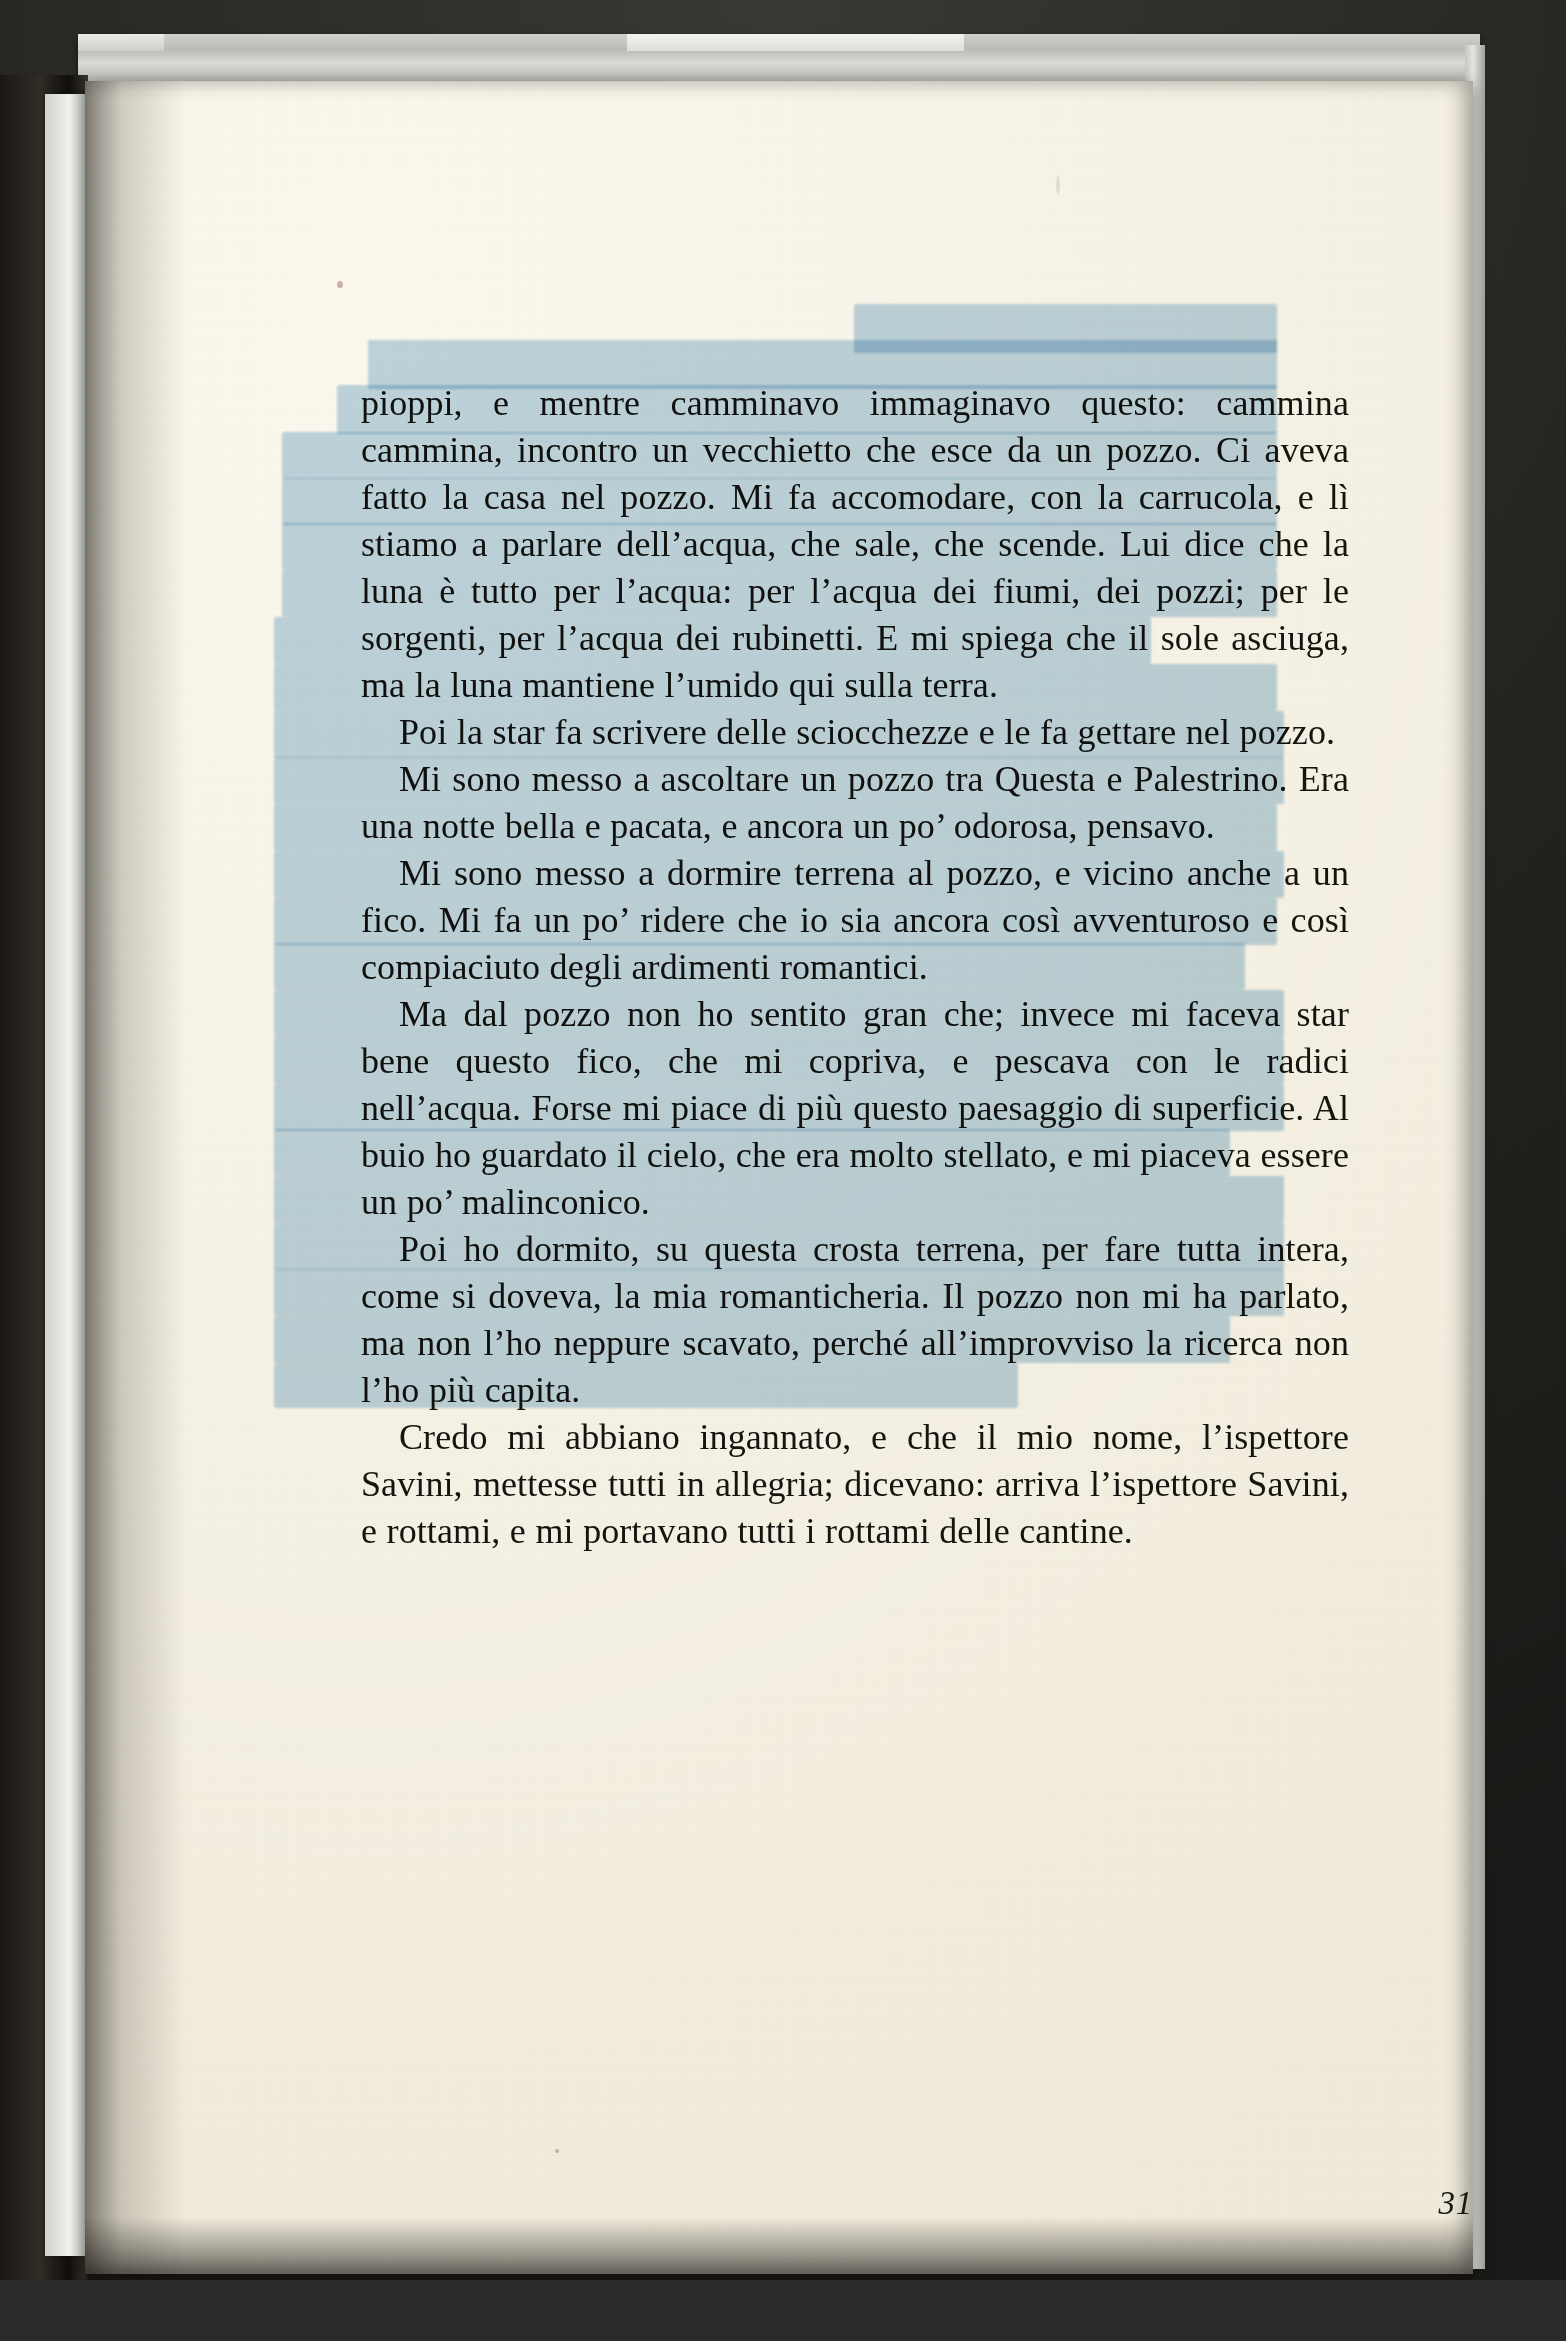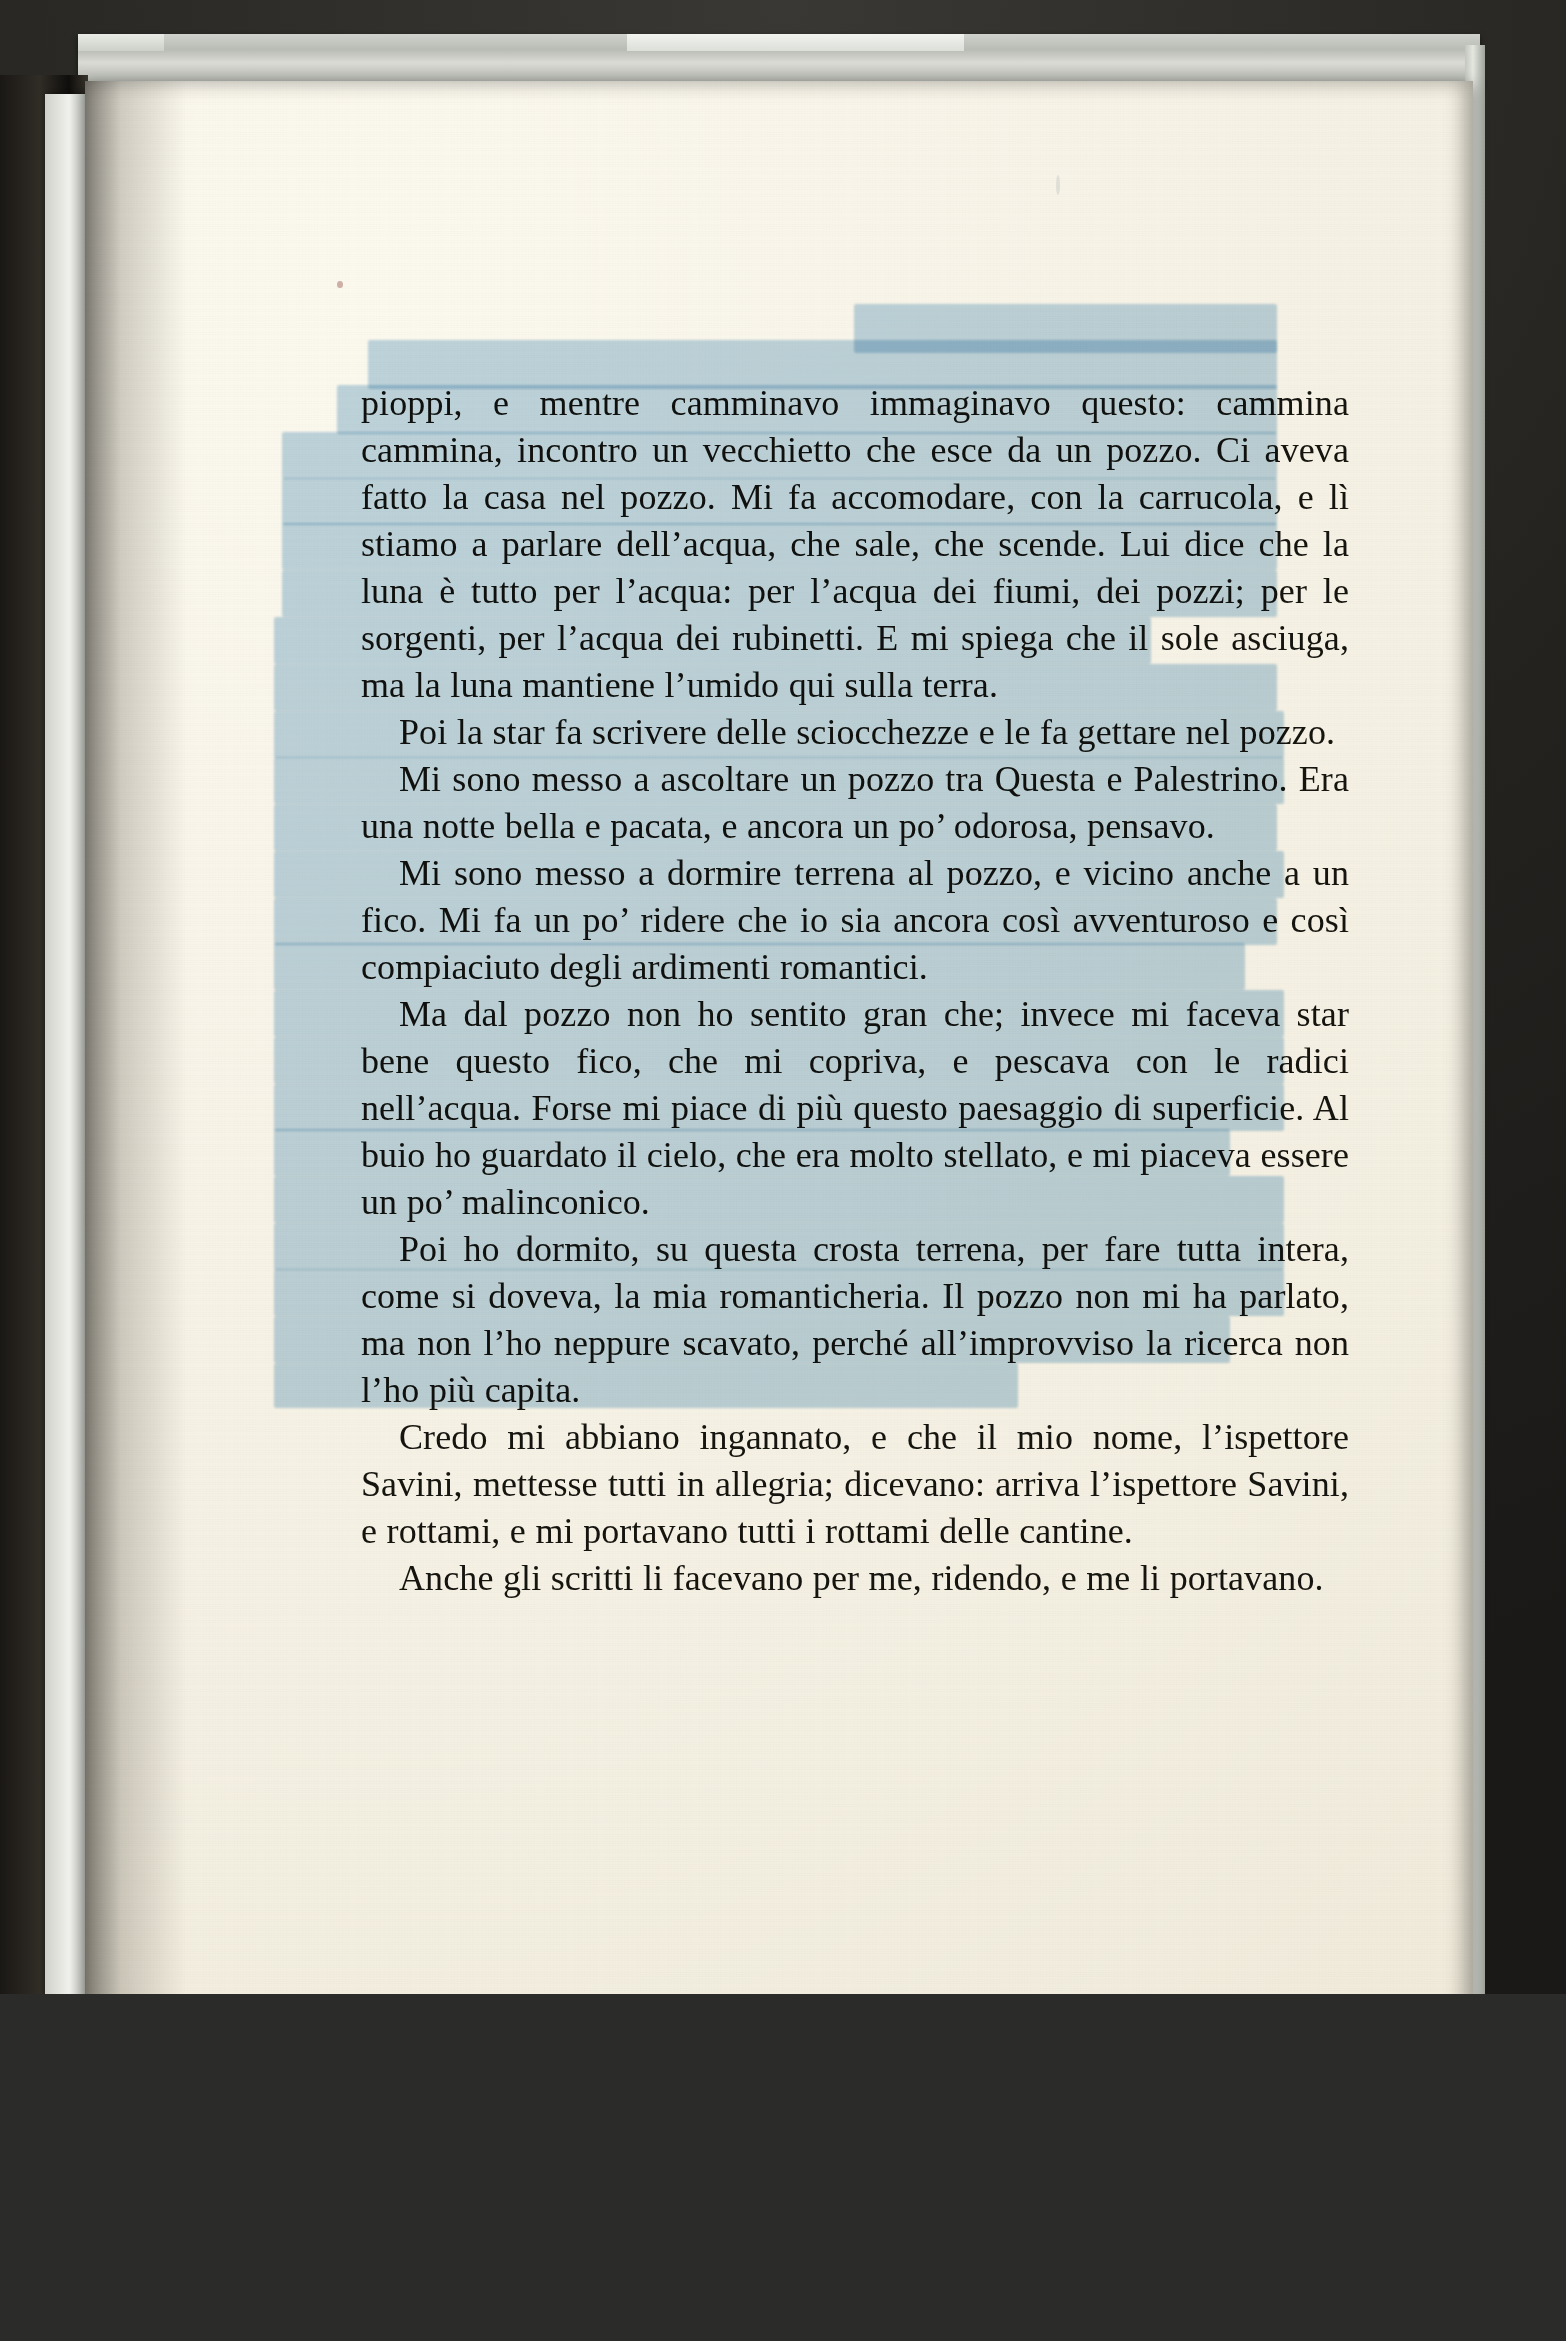--- a/index.html
+++ b/index.html
@@ -11,21 +11,21 @@
     width: 1567px;
     height: 2342px;
     overflow: hidden;
     font-family: "Liberation Serif", "DejaVu Serif", serif;
   }
 
   
   #scan-stage {
     position: relative;
     width: 1567px;
-    height: 1994px;
+    height: 2280px;
     background: #211f1d;
     overflow: hidden;
   }
 
   
   .desk {
     position: absolute;
     inset: 0;
     background:
       radial-gradient(120% 90% at 50% 0%, #3a3834 0%, #24221f 55%, #1b1917 100%);
@@ -200,21 +200,20 @@
     <span class="speck" style="left:470px;top:2068px;width:3.9px;height:3.9px;"></span>
 
     <div class="text-column">
       <p class="cont">pioppi, e mentre camminavo immaginavo questo: cammina cammina, incontro un vecchietto che esce da un pozzo. Ci aveva fatto la casa nel pozzo. Mi fa accomodare, con la carrucola, e lì stiamo a parlare dell’acqua, che sale, che scende. Lui dice che la luna è tutto per l’acqua: per l’acqua dei fiumi, dei pozzi; per le sorgenti, per l’acqua dei rubinetti. E mi spiega che il sole asciuga, ma la luna mantiene l’umido qui sulla terra.</p>
       <p class="indent">Poi la star fa scrivere delle sciocchezze e le fa gettare nel pozzo.</p>
       <p class="indent">Mi sono messo a ascoltare un pozzo tra Questa e Palestrino. Era una notte bella e pacata, e ancora un po’ odorosa, pensavo.</p>
       <p class="indent">Mi sono messo a dormire terrena al pozzo, e vicino anche a un fico. Mi fa un po’ ridere che io sia ancora così avventuroso e così compiaciuto degli ardimenti romantici.</p>
       <p class="indent">Ma dal pozzo non ho sentito gran che; invece mi faceva star bene questo fico, che mi copriva, e pescava con le radici nell’acqua. Forse mi piace di più questo paesaggio di superficie. Al buio ho guardato il cielo, che era molto stellato, e mi piaceva essere un po’ malinconico.</p>
       <p class="indent">Poi ho dormito, su questa crosta terrena, per fare tutta intera, come si doveva, la mia romanticheria. Il pozzo non mi ha parlato, ma non l’ho neppure scavato, perché all’improvviso la ricerca non l’ho più capita.</p>
       <p class="indent">Credo mi abbiano ingannato, e che il mio nome, l’ispettore Savini, mettesse tutti in allegria; dicevano: arriva l’ispettore Savini, e rottami, e mi portavano tutti i rottami delle cantine.</p>
-      <p class="indent">Anche gli scritti li facevano per me, ridendo, e me li portavano.</p>
     </div>
 
     <div class="folio">31</div>
   </div>
 
   <div class="highlight-layer" id="highlight-layer">
       <div class="hl" style="left: 854px; top: 304px; width: 423px; height: 49px; background: rgb(159, 196, 221);"></div>
       <div class="hl" style="left: 368px; top: 340px; width: 909px; height: 49px; background: rgb(159, 196, 221);"></div>
       <div class="hl" style="left: 337px; top: 385px; width: 940px; height: 49px; background: rgb(159, 196, 221);"></div>
       <div class="hl" style="left: 282px; top: 432px; width: 995px; height: 47px; background: rgb(159, 196, 221);"></div>

